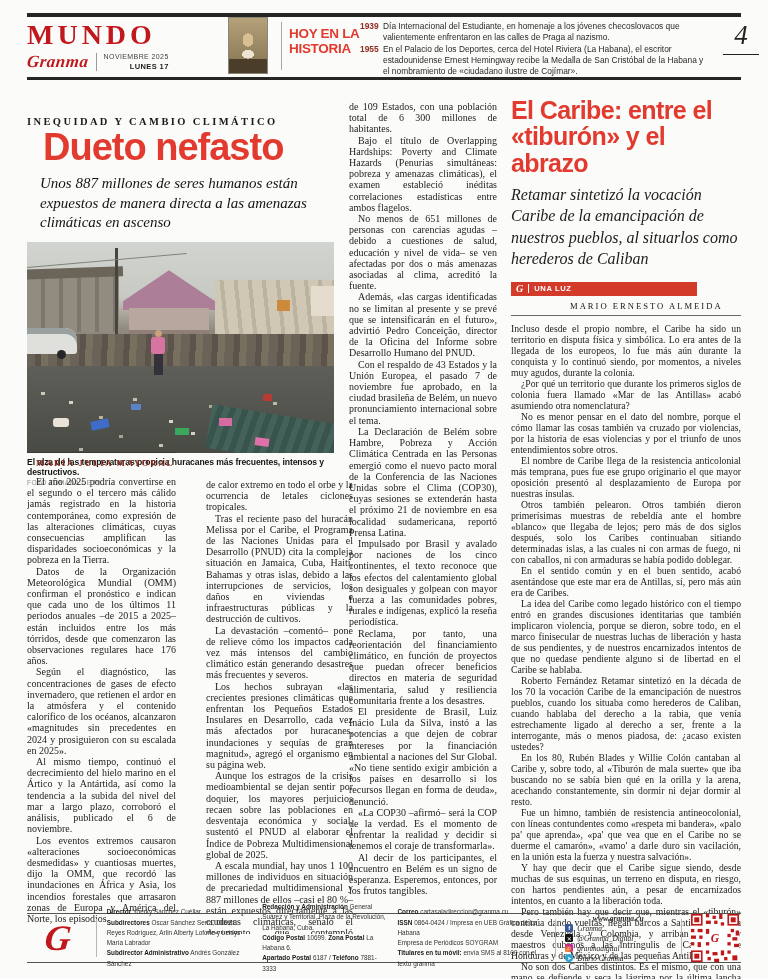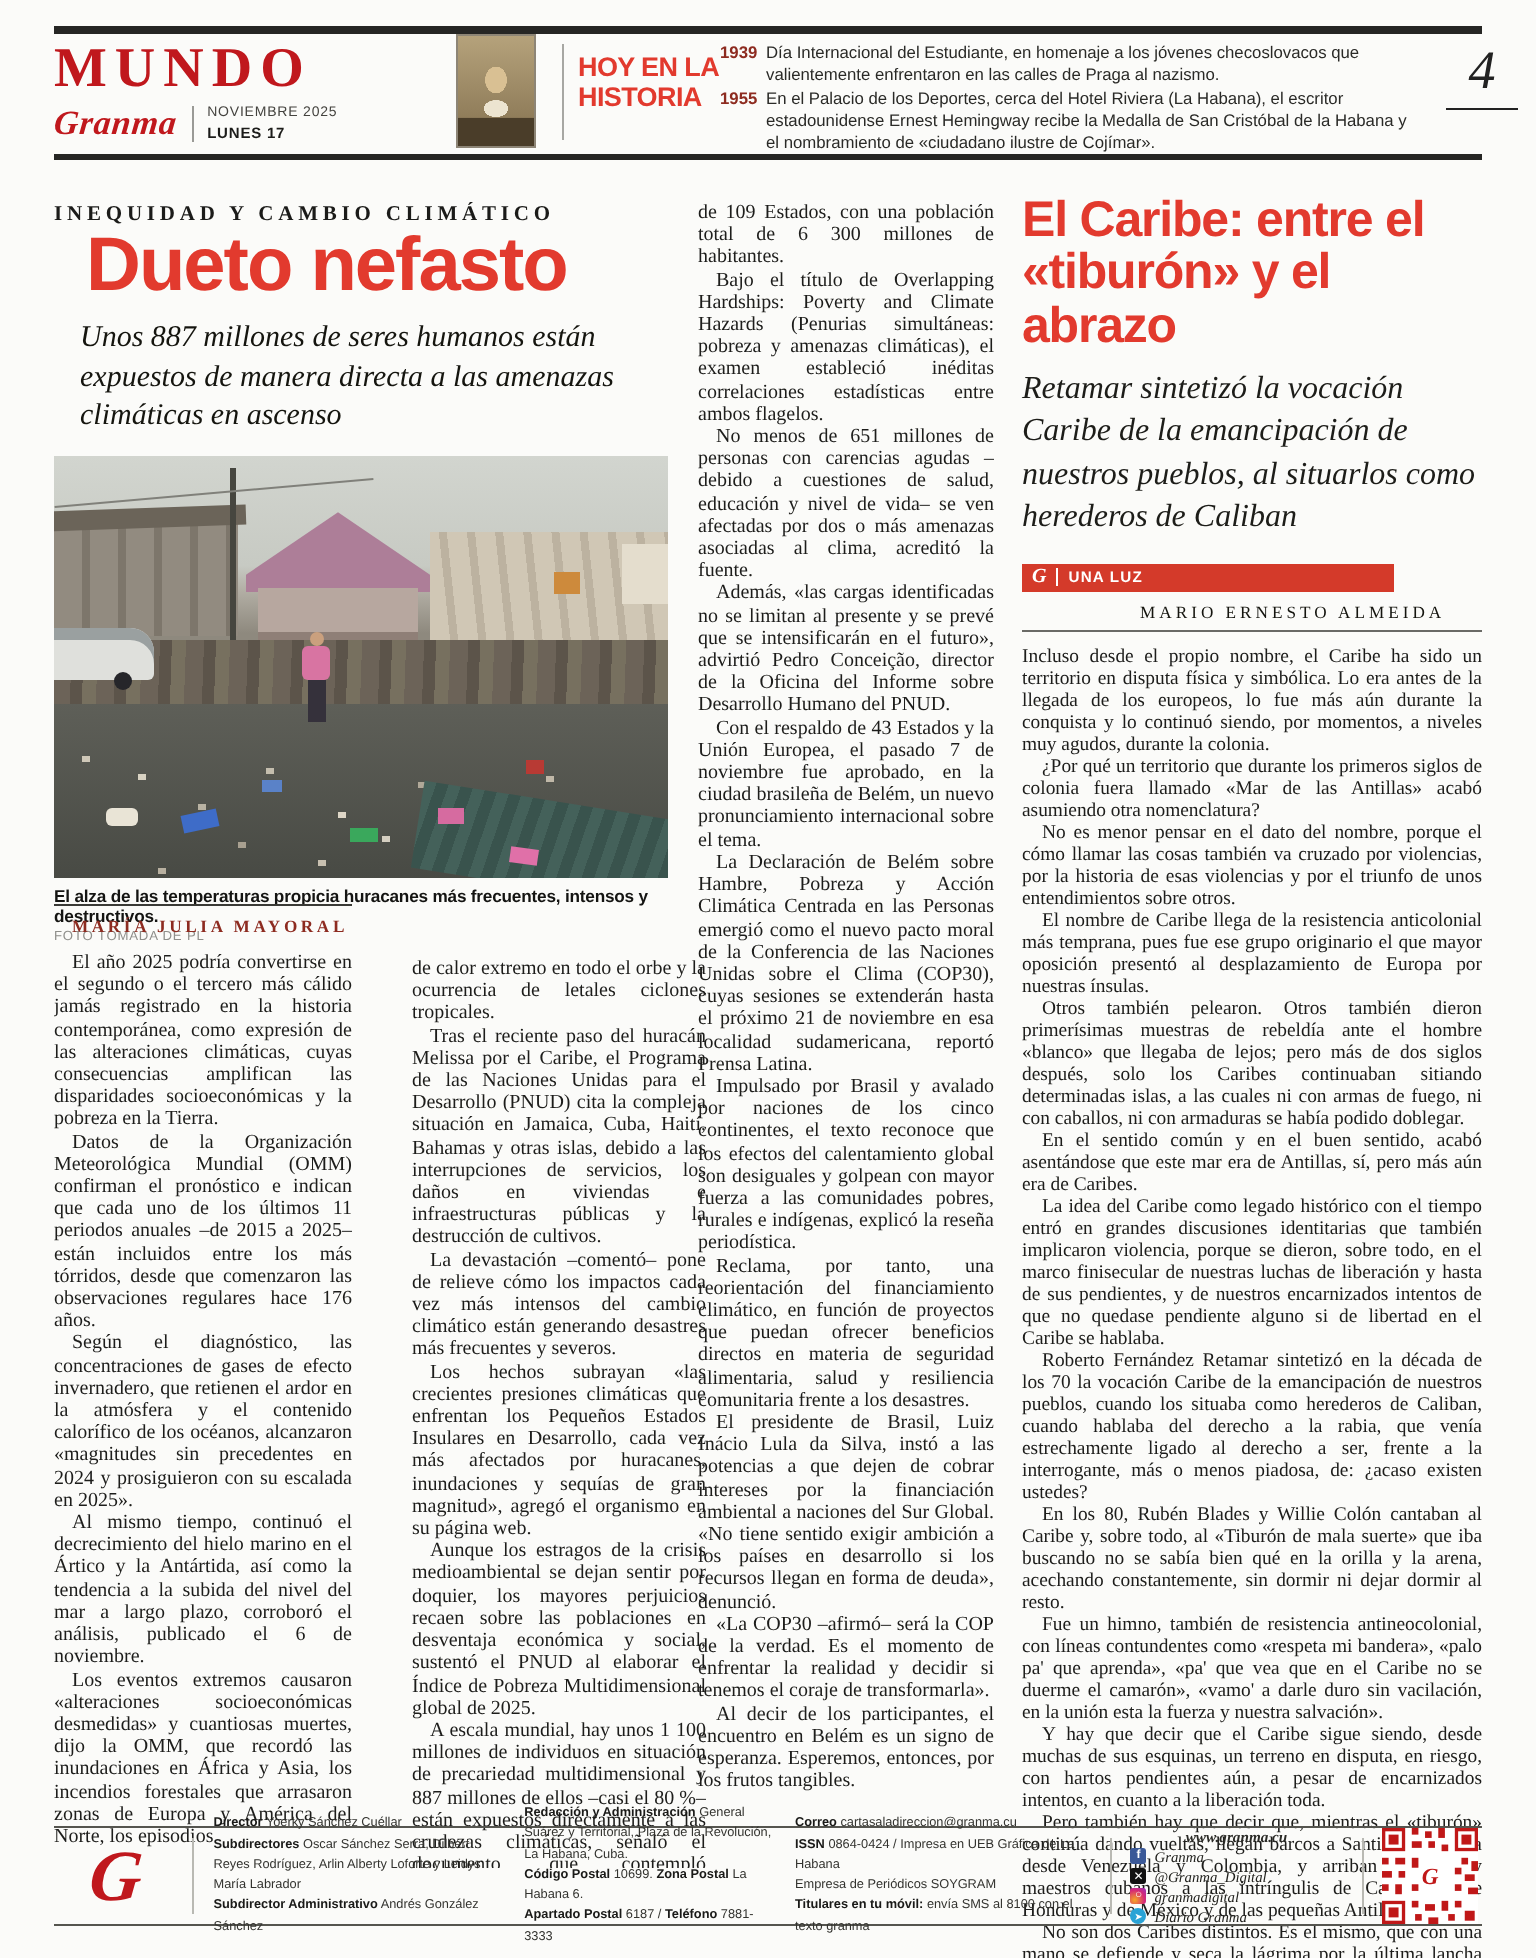--- a/index.html
+++ b/index.html
@@ -9,38 +9,38 @@
   .rule-top{position:absolute;left:27px;right:27px;top:13px;height:4px;background:#262624;}
   .rule-bottom{position:absolute;left:27px;right:27px;top:77px;height:3px;background:#262624;}
   .mundo{position:absolute;left:27px;top:19px;font-size:28px;font-weight:bold;letter-spacing:4px;
          color:var(--brand_red,#c0181d);font-family:"Liberation Serif",serif;}
   .brandrow{position:absolute;left:27px;top:52px;display:flex;align-items:center;gap:7px;}
   .granma{font-family:"Liberation Serif",serif;font-style:italic;font-weight:bold;
           font-size:17px;color:var(--brand_red,#c0181d);letter-spacing:.5px;transform:skewX(-6deg);}
   .bdiv{width:1px;height:18px;background:#9a9a96;}
   .dates{display:flex;flex-direction:column;line-height:1.25;}
   .dmonth{font-family:"Liberation Sans",sans-serif;font-size:7px;color:#44433f;letter-spacing:.4px;}
-  .dday{font-family:"Liberation Sans",sans-serif;font-size:7.5px;font-weight:bold;color:#1c1c1a;letter-spacing:.4px;}
+  .dday{font-family:"Liberation Sans",sans-serif;font-size:7.5px;font-weight:bold;color:#1c1c1a;letter-spacing:.4px;text-align:right;}
   .portrait{position:absolute;left:228px;top:17px;width:38px;height:55px;border:1px solid #8d8576;
      background:
        radial-gradient(ellipse 10px 7px at 50% 66%, #ece4d0 0 60%, transparent 61%),
        radial-gradient(ellipse 9px 11px at 50% 40%, #d9c093 0 60%, transparent 61%),
        linear-gradient(transparent 74%, #4a3d29 75%),
        linear-gradient(#b5a27b,#83704f);}
   .mast-vrule{position:absolute;left:281px;top:22px;width:1px;height:48px;background:#a7a7a3;}
   .hist-title{position:absolute;left:289px;top:27px;width:72px;font-family:"Liberation Sans",sans-serif;
       font-weight:bold;font-size:13.5px;line-height:1.1;color:var(--headline_red,#e23a2e);white-space:pre-line;letter-spacing:-0.3px;}
   .hist-entries{position:absolute;left:360px;top:21px;width:346px;}
   .hist-entries p{display:flex;gap:4px;margin:0 0 1px 0;font-family:Liberation Sans, sans-serif;
       font-size:8.4px;line-height:1.3;color:#2a2a27;text-align:left;}
   .hist-year{flex:0 0 19px;font-weight:bold;color:var(--byline_red,#8d2b20);}
   .pageno{position:absolute;left:723px;top:20px;width:36px;text-align:center;font-style:italic;
       font-size:27px;color:#222;border-bottom:1.6px solid #222;padding-bottom:3px;font-family:"Liberation Serif",serif;}
   
-  .story{position:absolute;left:27px;top:102px;width:310px;}
+  .story{position:absolute;left:27px;top:116px;width:310px;}
   .kicker{font-size:10.5px;font-weight:bold;letter-spacing:2.4px;color:#1b1b19;}
   .headline{margin:1px 0 0 16px;font-family:"Liberation Sans",sans-serif;font-weight:bold;
       font-size:38px;letter-spacing:-1px;color:var(--headline_red,#e23a2e);line-height:1.02;}
   .deck{margin:7px 0 0 13px;font-style:italic;font-size:15px;line-height:1.32;color:#15150f;}
   
   .photo{position:relative;margin-top:9px;width:307px;height:211px;overflow:hidden;
       background:linear-gradient(#d2d5cf 0%,#c7cac3 26%,#b2aea4 32%,#8e897e 42%);}
   .photo *{position:absolute;}
   .ruin-left{left:0;top:32px;width:92px;height:58px;
       background:repeating-linear-gradient(90deg,#928b80 0 14px,#7d766b 14px 18px),#8f8a80;}

